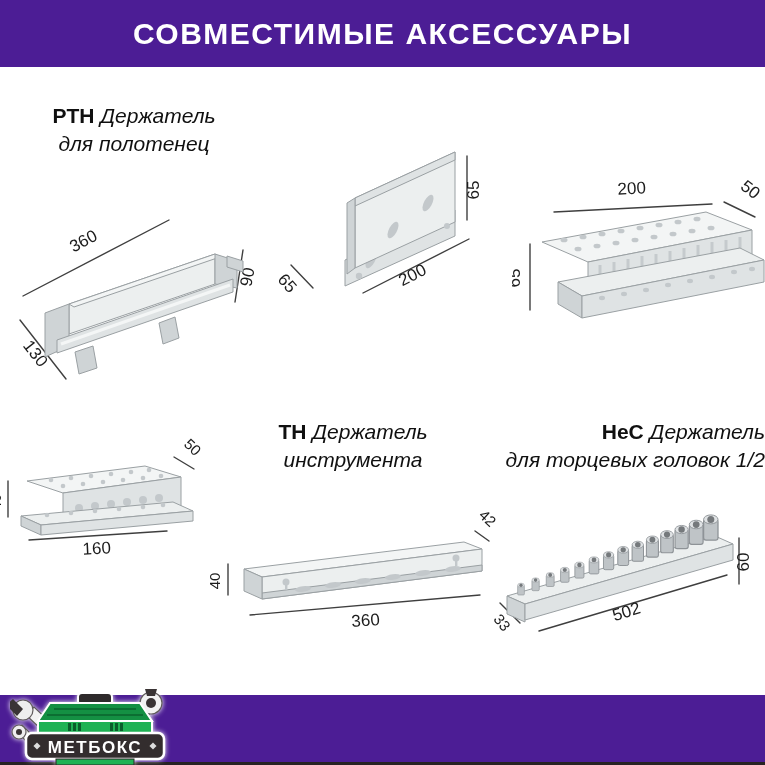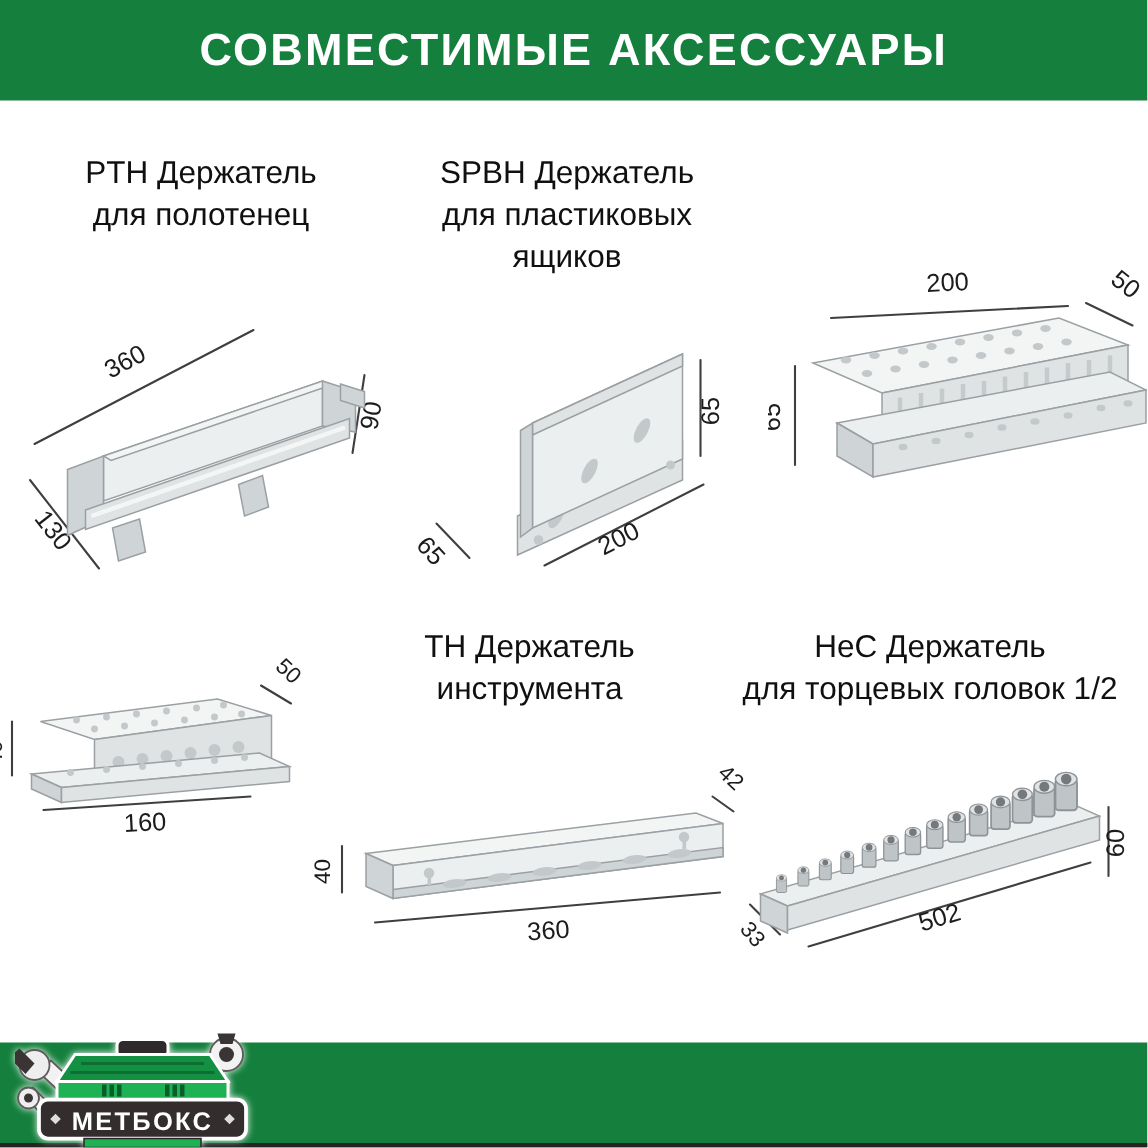--- a/index.html
+++ b/index.html
@@ -3,46 +3,46 @@
 <meta charset="utf-8">
 <style>
   html,body{margin:0;padding:0;}
   body{
     width:765px;height:765px;position:relative;overflow:hidden;
     background:#ffffff;
     font-family:"Liberation Sans", sans-serif;
     -webkit-font-smoothing:antialiased;
   }
   
-  .bar{position:absolute;left:0;width:765px;background:#15803d;}
+  .bar{position:absolute;left:0;width:765px;background:#4c1d95;}
   .header-bar{top:0;height:67px;display:flex;align-items:center;justify-content:center;}
   .header-bar h1{
     margin:0;color:#ffffff;font-size:30px;font-weight:800;
     letter-spacing:1.5px;
   }
   .footer-bar{top:695px;height:70px;border-bottom:3px solid #272223;box-sizing:border-box;}
   
   .product{position:absolute;text-align:center;}
   .product-title{
     font-size:21px;line-height:1.33;color:#101010;margin:0;
   }
-  .product-code{font-weight:400;margin-top:36px;}
-  .product-name{font-weight:400;white-space:pre-line;}
+  .product-code{font-weight:700;margin-top:36px;}
+  .product-name{font-weight:400;white-space:pre-line;font-style:italic;}
   .product svg{display:block;margin:0 auto;}
   .p1{left:8px;   top:102px; width:252px;}
   .p1 svg{margin-top:42px;}
   .p2{left:255px; top:102px; width:246px;}
   .p2 svg{margin-top:6px;}
   .p3{left:512px; top:102px; width:250px;}
   .p3 svg{margin-top:46px;}
   .p4{left:2px;   top:418px; width:206px;}
   .p4 svg{margin-top:0px;margin-left:-5px;}
   .p5{left:208px; top:418px; width:290px;}
   .p5 svg{margin-top:20px;}
-  .p6{left:475px; top:418px; width:290px;}
+  .p6{left:475px; top:418px; width:290px;text-align:right;}
   .p6 svg{margin-top:6px;}
   
   .dimline{stroke:#3f3f3f;stroke-width:1.4;stroke-linecap:round;}
   .dimtext{font-family:"Liberation Sans",sans-serif;font-size:17px;fill:#1c1c1c;text-anchor:middle;}
   .dimtext-sm{font-family:"Liberation Sans",sans-serif;font-size:15px;fill:#1c1c1c;text-anchor:middle;}
   .mtl    {fill:#ecefef;stroke:#9aa0a3;stroke-width:1;}
   .mtl-lt {fill:#f3f5f5;stroke:#9aa0a3;stroke-width:1;}
   .mtl-md {fill:#dfe3e4;stroke:#9aa0a3;stroke-width:1;}
   .mtl-dk {fill:#cfd4d6;stroke:#9aa0a3;stroke-width:1;}
   .hole   {fill:#c3c8cb;stroke:none;}
@@ -77,23 +77,20 @@
       <polygon class="mtl-dk" points="36,113 60,104 60,146 36,157"></polygon>
       <polygon class="mtl-md" points="48,140 224,79 224,92 48,153"></polygon>
       <line x1="52" y1="144" x2="221" y2="85" stroke="#f4f6f6" stroke-width="3"></line>
       <polygon class="mtl-dk" points="66,152 84,146 88,168 70,174"></polygon>
       <polygon class="mtl-dk" points="150,123 166,117 170,138 154,144"></polygon>
     </g>
   </svg>
 </div>
 
 <div class="product p2">
-  <p class="product-title"><span class="product-code">SPBH</span> <span class="product-name">Держатель
-для пластиковых
-ящиков</span></p>
   <svg width="230" height="190" viewBox="0 0 230 190">
     <g>
       <polygon class="mtl-md" points="82,152 192,102 192,128 82,178"></polygon>
       <ellipse class="hole" cx="108" cy="152" rx="4" ry="9" transform="rotate(28 108 152)"></ellipse>
       <circle class="hole" cx="96" cy="168" r="3.2"></circle>
       <polygon class="mtl" points="92,90 192,44 192,114 92,160"></polygon>
       <polygon class="mtl-md" points="92,90 192,44 192,52 92,98"></polygon>
       <polygon class="mtl-dk" points="84,95 92,90 92,160 84,166"></polygon>
       <ellipse class="hole" cx="130" cy="122" rx="4" ry="9" transform="rotate(28 130 122)"></ellipse>
       <ellipse class="hole" cx="165" cy="95" rx="4" ry="9" transform="rotate(28 165 95)"></ellipse>

